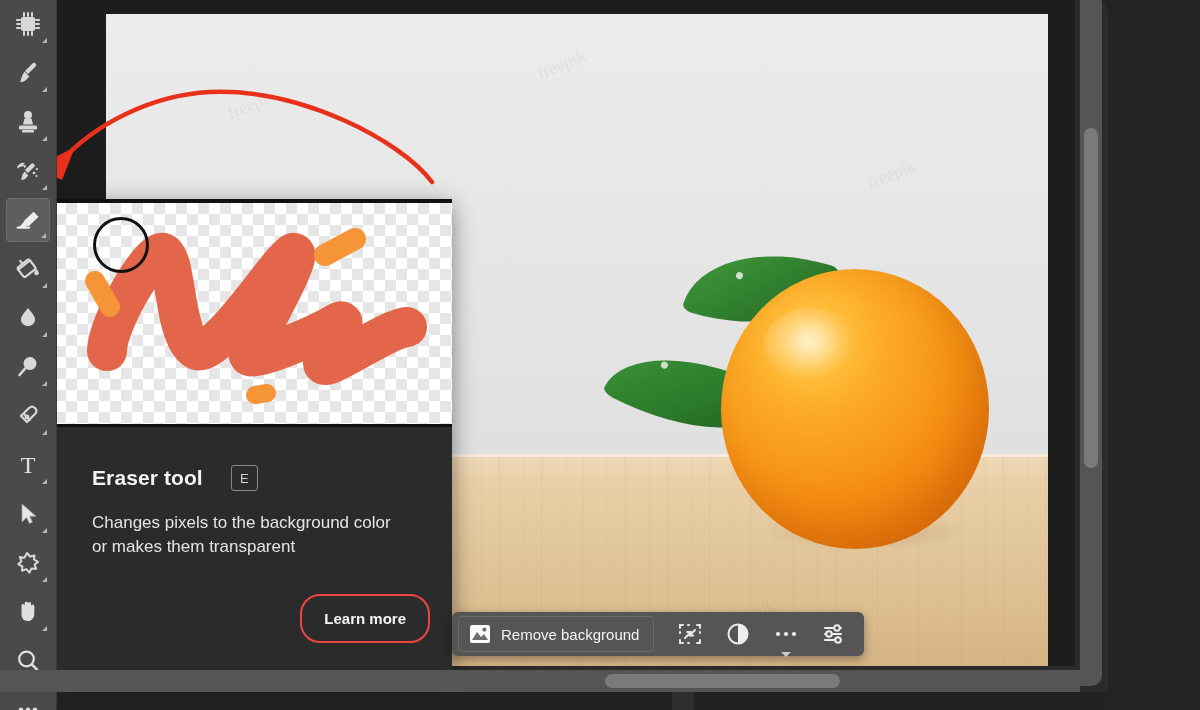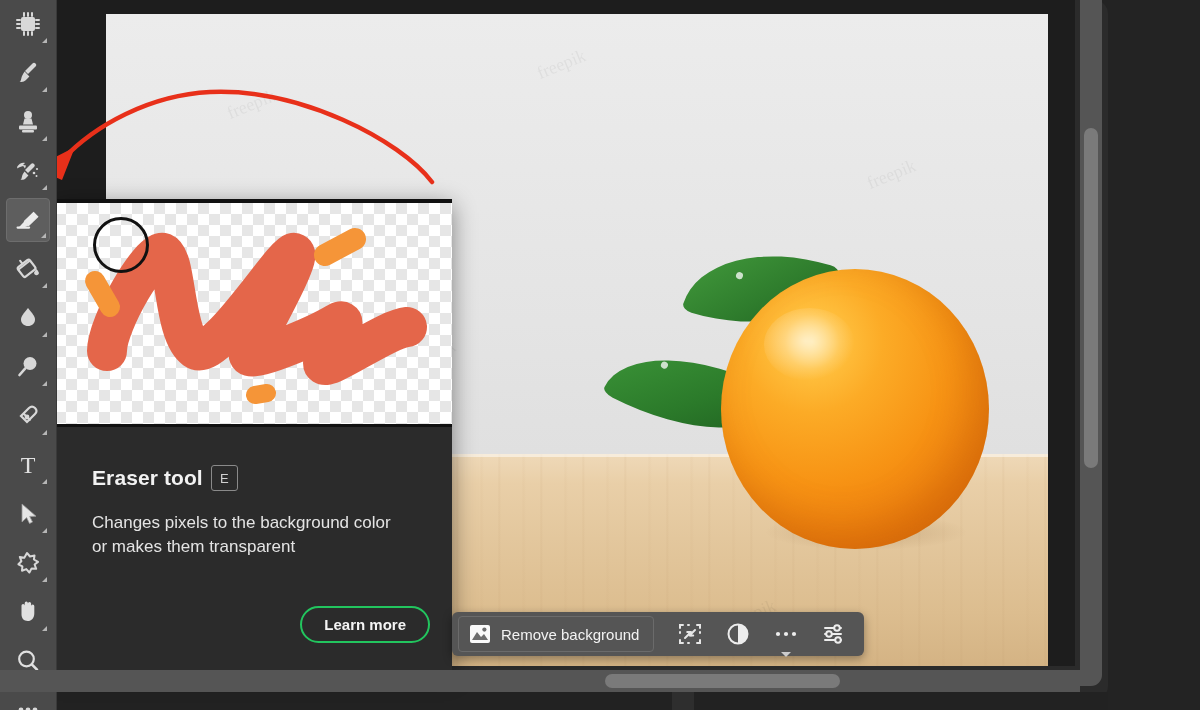--- a/index.html
+++ b/index.html
@@ -160,38 +160,38 @@
     border-top: 4px solid #111111;
     border-bottom: 3px solid #111111;
   }
   .tt-cursor {
     position: absolute; left: 38px; top: 14px;
     width: 56px; height: 56px;
     border: 3px solid #111; border-radius: 50%;
     background: transparent;
   }
   .tt-body { padding: 38px 0 0 37px; position: relative; height: 243px; }
-  .tt-title-row { display: flex; align-items: center; gap: 8px; }
+  .tt-title-row { display: flex; align-items: center; gap: 28px; }
   .tt-title {
     font-size: 21px; font-weight: bold; color: #f2f2f2; letter-spacing: 0.1px;
   }
   .tt-kbd {
     min-width: 27px; height: 26px; padding: 0 6px;
     border: 1px solid #8a8a8a; border-radius: 3px;
     display: flex; align-items: center; justify-content: center;
     color: #cfcfcf; font-size: 13px;
   }
   .tt-desc {
     margin-top: 20px; width: 312px;
     font-size: 17px; line-height: 1.42; color: #e4e4e4;
   }
   .tt-learn {
     position: absolute; right: 22px; bottom: 27px;
-    padding: 8px 22px;
-    border: 2px solid #22c55e; border-radius: 20px;
+    padding: 14px 22px;
+    border: 2px solid #ef4444; border-radius: 20px;
     color: #f4f4f4; font-size: 15px; font-weight: bold;
     background: transparent; cursor: pointer;
   }
 
   
   .float-bar {
     position: absolute; left: 452px; top: 612px;
     height: 44px;
     background: #555555;
     border-radius: 6px;

